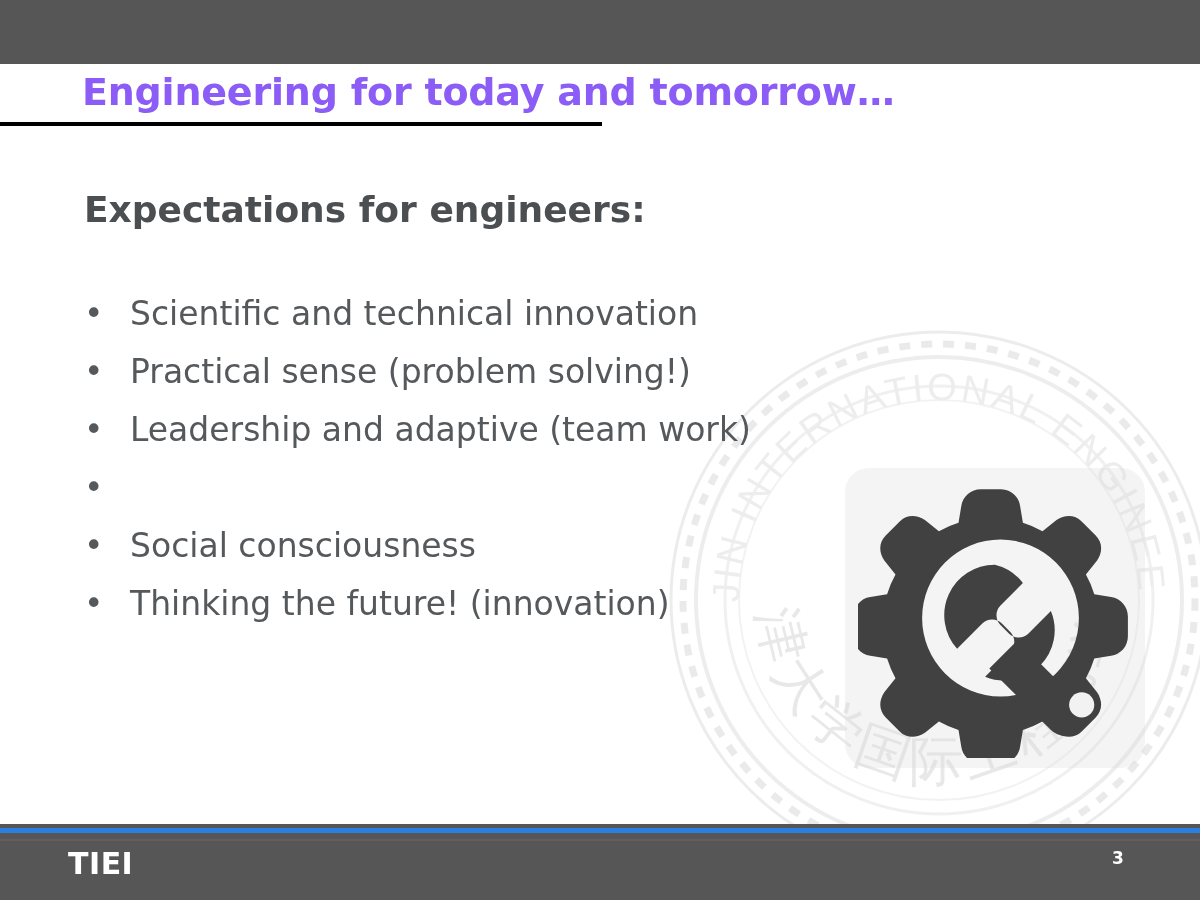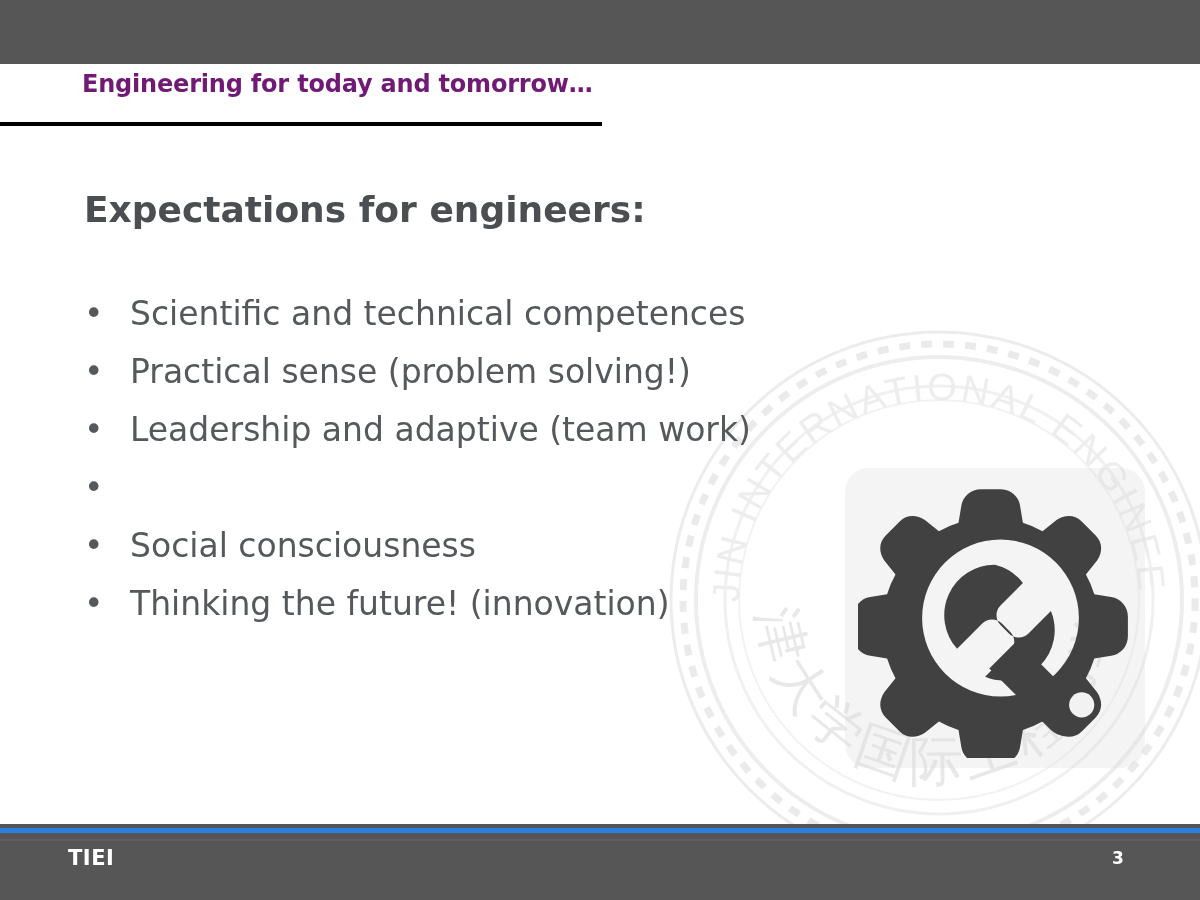--- a/index.html
+++ b/index.html
@@ -25,23 +25,23 @@
     width: 1200px;
     height: 64px;
     background: #565656;
   }
 
   
   .title {
     position: absolute;
     left: 82px;
     top: 70px;
-    font-size: 24px;
-    font-weight: bold;
-    color: #701a75;
+    font-size: 38px;
+    font-weight: bold;
+    color: #8b5cf6;
     letter-spacing: -0.2px;
     white-space: nowrap;
     font-family: "DejaVu Sans", sans-serif;
   }
   .title-rule {
     position: absolute;
     left: 0;
     top: 122px;
     width: 602px;
     height: 4px;
@@ -143,21 +143,21 @@
     position: absolute;
     left: 0; top: 839px;
     width: 1200px;
     height: 2px;
     background: rgba(120,95,110,0.55);
   }
   .footer-label {
     position: absolute;
     left: 68px;
     top: 846px;
-    font-size: 21px;
+    font-size: 30px;
     font-weight: bold;
     color: #ffffff;
     letter-spacing: 0.5px;
   }
   .footer-page {
     position: absolute;
     left: 1112px;
     top: 848px;
     font-size: 17px;
     font-weight: bold;
@@ -241,21 +241,21 @@
         <circle cx="158" cy="162" r="9" fill="#f2f2f2"></circle>
       </g>
     </svg>
   </div>
 
   <div class="body-wrap">
     <div class="lead">Expectations for engineers:</div>
     <div class="lines" id="lines">
         <div class="line">
           <span class="bullet">•</span>
-          <span class="txt">Scientific and technical competences</span>
+          <span class="txt">Scientific and technical innovation</span>
         </div>
         <div class="line">
           <span class="bullet">•</span>
           <span class="txt">Practical sense (problem solving!)</span>
         </div>
         <div class="line">
           <span class="bullet">•</span>
           <span class="txt">Leadership and adaptive (team work)</span>
         </div>
         <div class="line">

